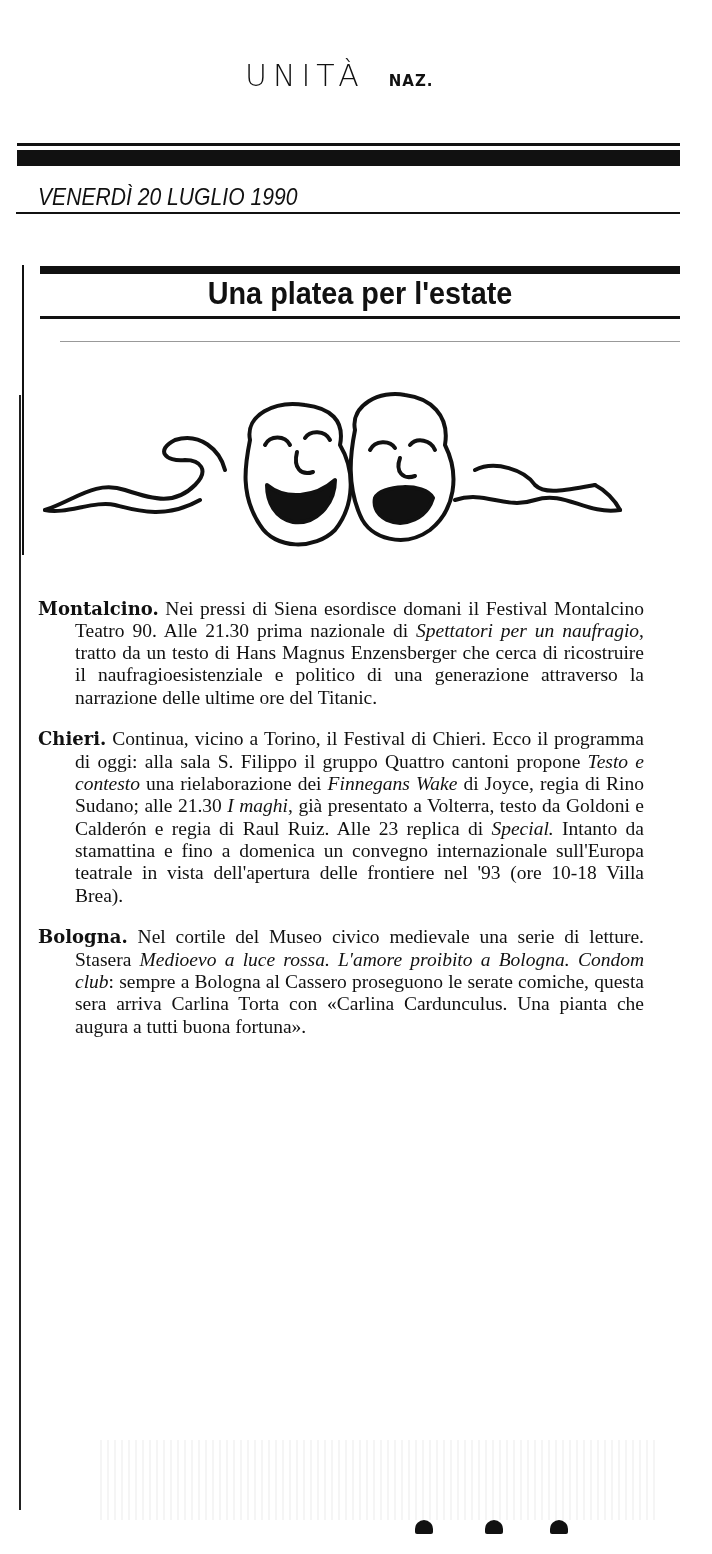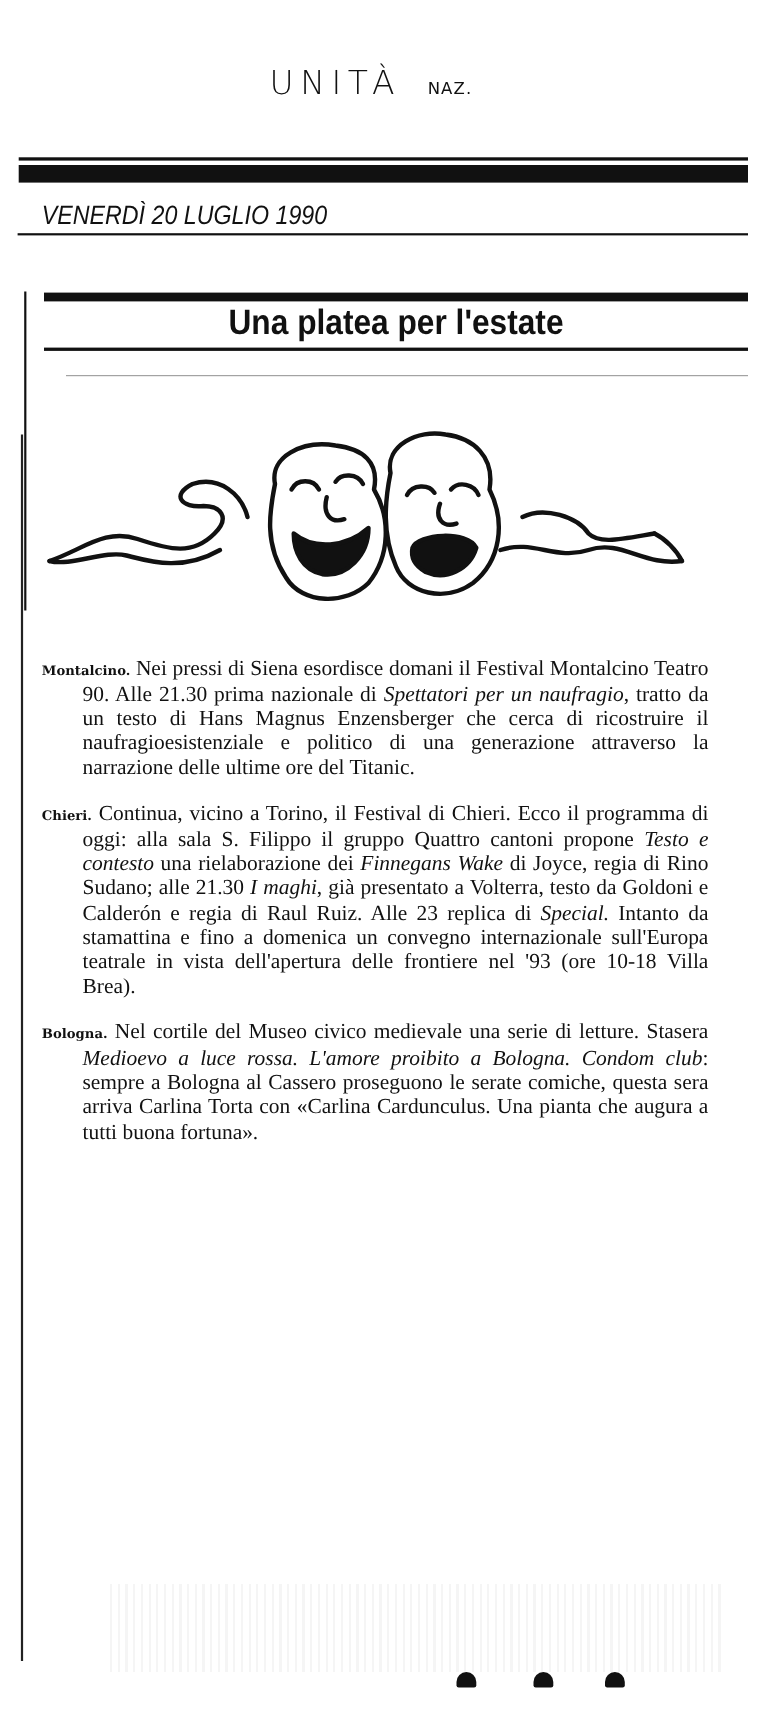--- a/index.html
+++ b/index.html
@@ -4,41 +4,41 @@
 <style>
   html, body { margin: 0; padding: 0; }
   body {
     width: 712px; height: 1554px; background: #ffffff; position: relative; overflow: hidden;
     font-family: "DejaVu Serif", serif; color: #111;
   }
   .handwritten {
     position: absolute; left: 245px; top: 58px;
     font-family: "DejaVu Sans", sans-serif; font-size: 30px; letter-spacing: 6px; font-weight: 300; color: #111;
   }
-  .handwritten .naz { font-size: 15px; letter-spacing: 1px; margin-left: 24px; font-weight: normal; }
+  .handwritten .naz { font-size: 15px; letter-spacing: 1px; margin-left: 24px; font-weight: bold; }
   .rule-thin { position: absolute; background: #111; }
   .dateline {
     position: absolute; left: 38px; top: 183px;
     font-family: "Liberation Sans", sans-serif; font-style: italic; font-size: 24px; color: #111;
     transform: scaleX(0.88); transform-origin: left;
   }
   .box-left { position: absolute; left: 22px; top: 265px; width: 2px; height: 290px; background: #111; }
   .box-left2 { position: absolute; left: 19px; top: 395px; width: 2px; height: 1115px; background: #222; }
   .headline {
     position: absolute; left: 40px; top: 275px; width: 640px; text-align: center;
     font-family: "Liberation Sans", sans-serif; font-weight: bold; font-size: 32px; color: #111;
     transform: scaleX(0.9);
   }
   .masks { position: absolute; left: 35px; top: 390px; width: 600px; height: 160px; }
   .article {
     position: absolute; left: 38px; top: 578px; width: 606px;
     font-family: "Liberation Serif", serif; font-size: 19.5px; line-height: 22.3px; color: #111;
   }
   .entry { text-indent: -37px; padding-left: 37px; text-align: justify; margin-bottom: 5px; }
-  .entry .place { font-family: "DejaVu Serif", serif; font-weight: bold; font-size: 12px; }
+  .entry .place { font-family: "DejaVu Serif", serif; font-weight: bold; font-size: 18px; }
   .noise {
     position: absolute; left: 100px; top: 1440px; width: 560px; height: 80px;
     background: repeating-linear-gradient(90deg, rgba(0,0,0,0.04) 0 2px, transparent 2px 7px);
   }
   .dots { position: absolute; top: 1520px; height: 14px; width: 18px; background: #111; border-radius: 9px 9px 2px 2px; }
 </style>
 </head>
 <body>
 
 <div class="handwritten">

